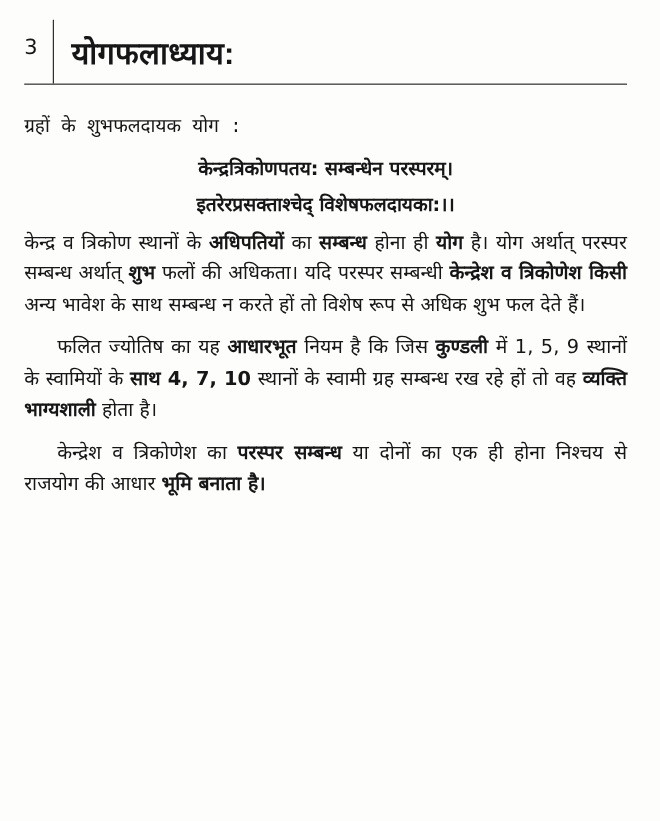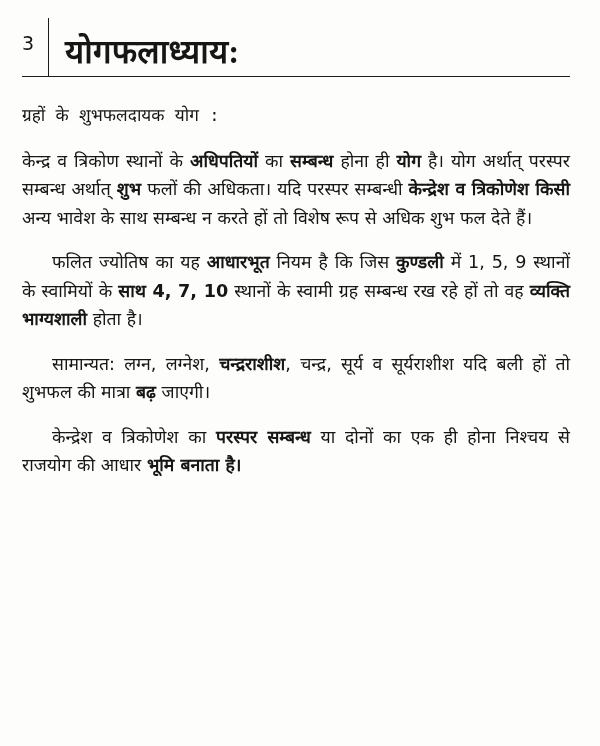--- a/index.html
+++ b/index.html
@@ -39,25 +39,25 @@
     font-family: "DejaVu Sans", sans-serif;
   }
   .chapter-rule {
     flex: 0 0 0;
     width: 0;
     align-self: stretch;
     border-left: 1.6px solid #1b1b1b;
     margin-right: 16px;
   }
   .chapter-title {
-    font-size: 33px;
+    font-size: 28px;
     font-weight: bold;
     letter-spacing: 0.2px;
     padding-top: 10px;
-    font-family: Liberation Serif, serif;
+    font-family: Liberation Sans, sans-serif;
   }
   
   .body {
     font-size: 17.6px;
     line-height: 1.62;
     font-family: "DejaVu Sans", sans-serif;
   }
   .sub-head {
     font-size: 17.2px;
     margin: 0 0 10px 0;
@@ -65,21 +65,21 @@
   }
   .verse {
     text-align: center;
     font-weight: bold;
     font-size: 17.4px;
     line-height: 1.55;
     margin: 0 0 6px 0;
     font-family: "DejaVu Sans", sans-serif;
   }
   p.para {
-    margin: 16px 0 10px 0;
+    margin: 0 0 10px 0;
     text-align: justify;
     text-justify: inter-word;
   }
   p.para.indent {
     text-indent: 30px;
   }
   .b { font-weight: bold; }
 </style>
 </head>
 <body>
@@ -88,22 +88,23 @@
 
   <div class="chapter-head">
     <div class="chapter-number">3</div>
     <div class="chapter-rule"></div>
     <div class="chapter-title">योगफलाध्याय:</div>
   </div>
 
   <div class="body">
     <div class="sub-head">ग्रहों के शुभफलदायक योग :</div>
 
+    <div class="verse">केन्द्रत्रिकोणपतय: सम्बन्धेन परस्परम्।</div>
+    <div class="verse">इतरेरप्रसक्ताश्चेद् विशेषफलदायका:।।</div>
 
     <div id="paras">
         <p class="para"><span>केन्द्र व त्रिकोण स्थानों के </span><span class="b">अधिपतियों</span><span> का </span><span class="b">सम्बन्ध</span><span> होना ही </span><span class="b">योग</span><span> है। योग अर्थात् परस्पर सम्बन्ध अर्थात् </span><span class="b">शुभ</span><span> फलों की अधिकता। यदि परस्पर सम्बन्धी </span><span class="b">केन्द्रेश व त्रिकोणेश किसी</span><span> अन्य भावेश के साथ सम्बन्ध न करते हों तो विशेष रूप से अधिक शुभ फल देते हैं।</span></p>
         <p class="para indent"><span>फलित ज्योतिष का यह </span><span class="b">आधारभूत</span><span> नियम है कि जिस </span><span class="b">कुण्डली</span><span> में 1, 5, 9 स्थानों के स्वामियों के </span><span class="b">साथ 4, 7, 10</span><span> स्थानों के स्वामी ग्रह सम्बन्ध रख रहे हों तो वह </span><span class="b">व्यक्ति भाग्यशाली</span><span> होता है।</span></p>
-        <p class="para indent"><span>सामान्यत: लग्न, लग्नेश, </span><span class="b">चन्द्रराशीश</span><span>, चन्द्र, सूर्य व सूर्यराशीश यदि बली हों तो शुभफल की मात्रा </span><span class="b">बढ़</span><span> जाएगी।</span></p>
         <p class="para indent"><span>केन्द्रेश व त्रिकोणेश का </span><span class="b">परस्पर सम्बन्ध</span><span> या दोनों का एक ही होना निश्चय से राजयोग की आधार </span><span class="b">भूमि बनाता है।</span></p>
       </div>
   </div>
 
 </div>
 
 </body></html>

